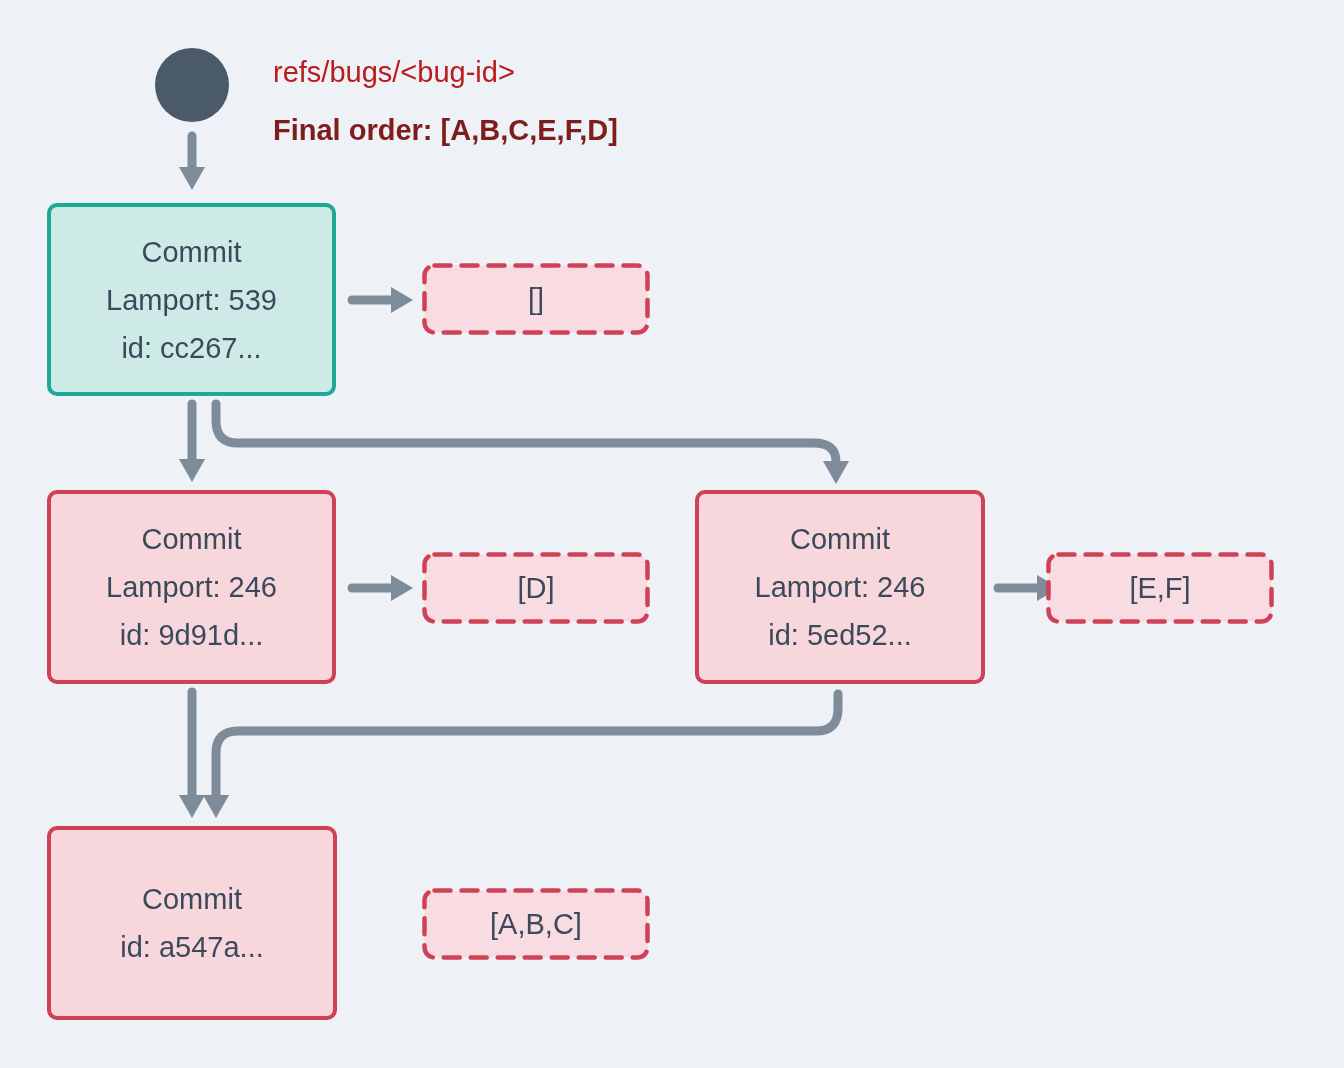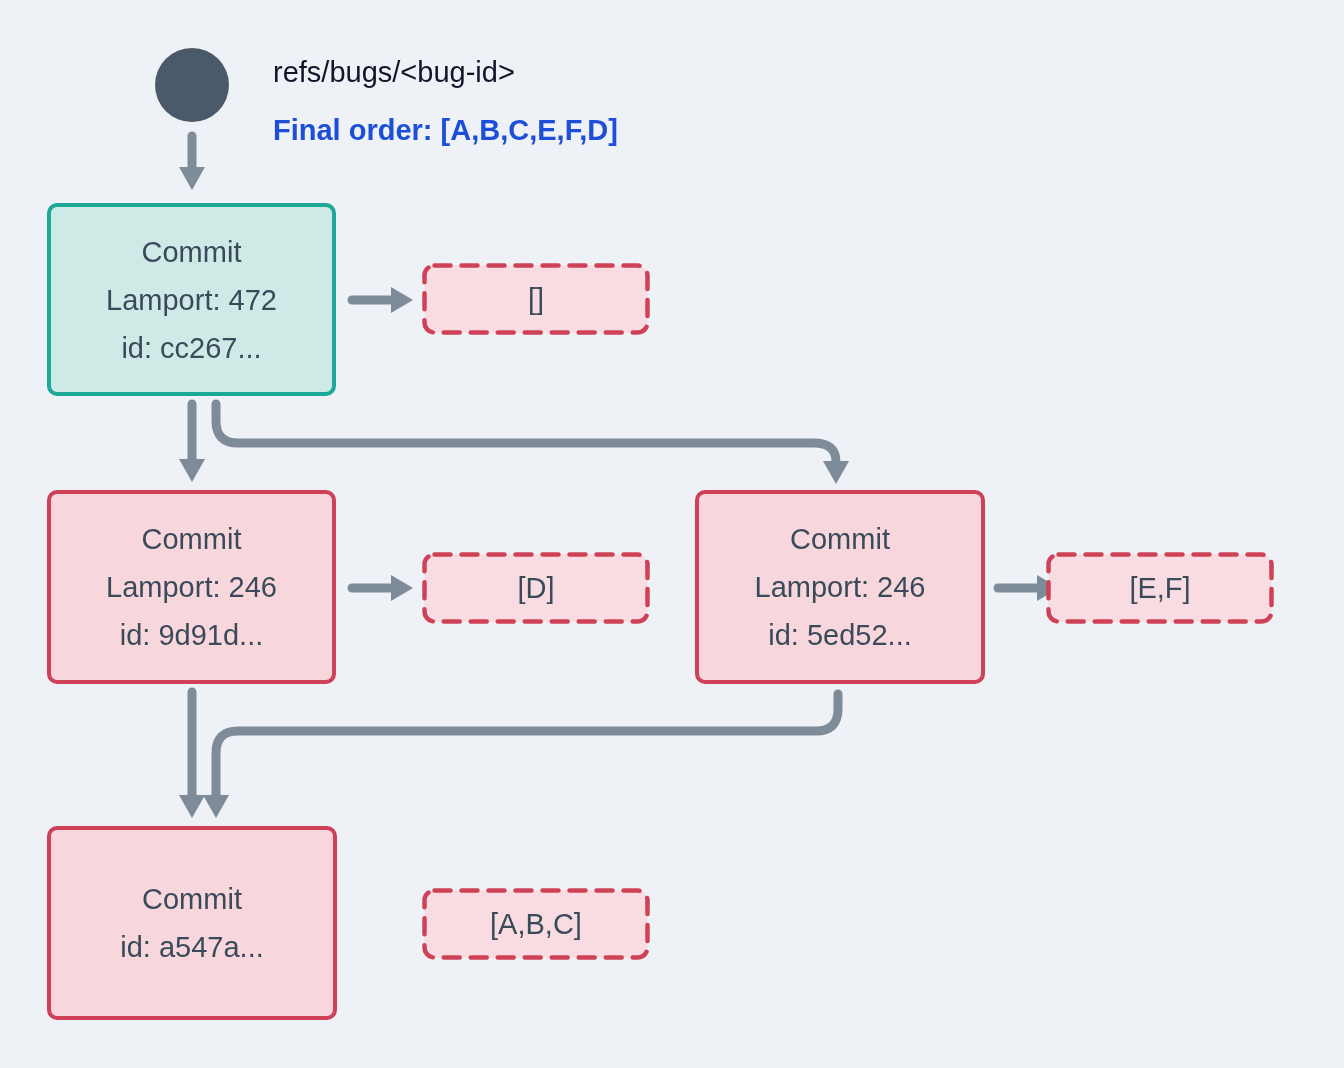--- a/index.html
+++ b/index.html
@@ -26,30 +26,30 @@
     left: 155px; top: 48px;
     width: 74px; height: 74px;
     border-radius: 50%;
     background: #4a5a6a;
     z-index: 2;
   }
   .ref-label {
     position: absolute;
     left: 273px; top: 56px;
     font-size: 29px;
-    color: #0f172a;
+    color: #b91c1c;
     z-index: 2;
     white-space: nowrap;
   }
   .final-order-label {
     position: absolute;
     left: 273px; top: 114px;
     font-size: 29px;
     font-weight: 700;
-    color: #1d4ed8;
+    color: #7f1d1d;
     z-index: 2;
     white-space: nowrap;
   }
   .commit-node {
     position: absolute;
     box-sizing: border-box;
     border-radius: 10px;
     border: 4px solid;
     display: flex;
     flex-direction: column;
@@ -125,21 +125,21 @@
       <polygon points="203,795 229,795 216,818"></polygon>
     </g>
   </svg>
 
   <div class="ref-circle"></div>
   <div class="ref-label">refs/bugs/&lt;bug-id&gt;</div>
   <div class="final-order-label">Final order: [A,B,C,E,F,D]</div>
 
   <div class="commit-node teal" style="left:47px; top:203px; width:289px; height:193px;">
     <div class="node-line">Commit</div>
-    <div class="node-line">Lamport: 472</div>
+    <div class="node-line">Lamport: 539</div>
     <div class="node-line">id: cc267...</div>
   </div>
 
   <div class="ops-box" style="left:422px; top:263px; width:228px; height:72px;">
     <svg class="dash" width="228" height="72">
       <rect x="2.5" y="2.5" width="223" height="67" rx="10" fill="#f9dce1" stroke="#cf4156" stroke-width="4.5" stroke-dasharray="16 11" stroke-linecap="round"></rect>
     </svg>
     <span class="ops-label">[]</span>
   </div>
 

